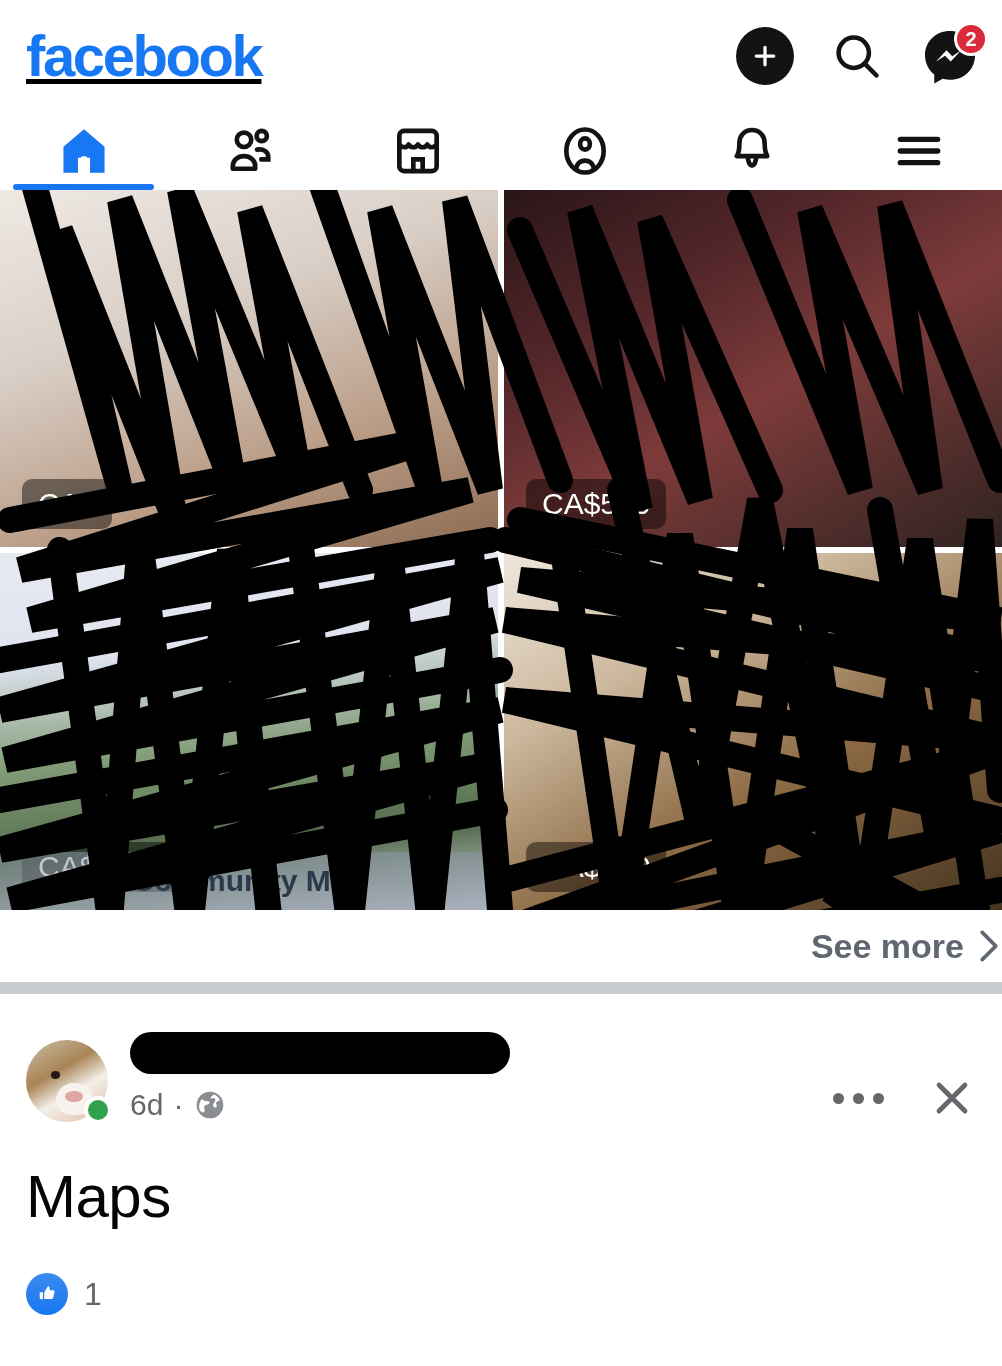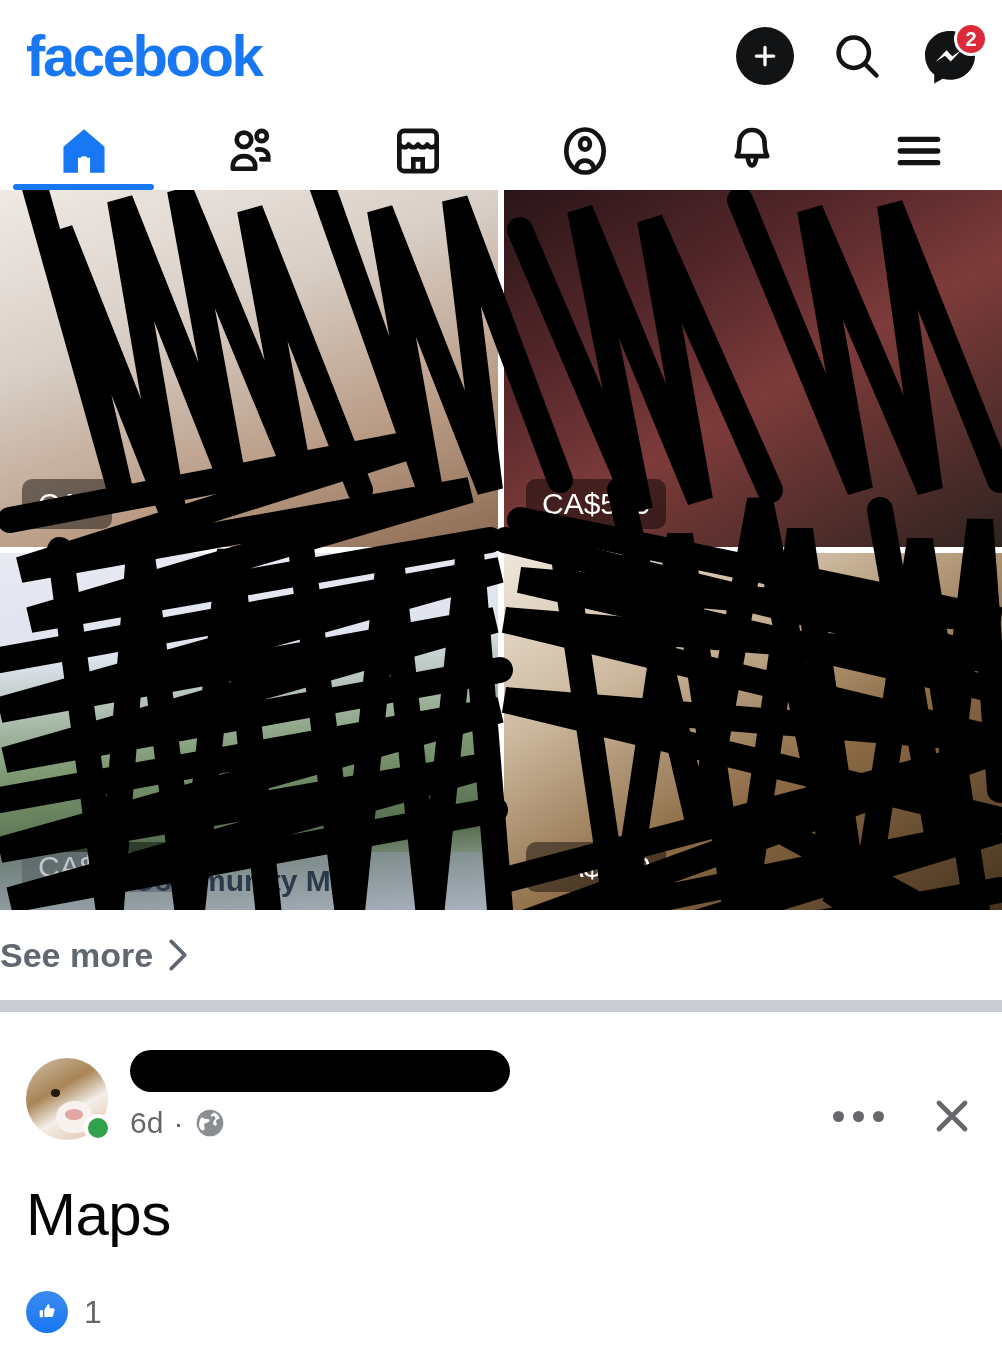--- a/index.html
+++ b/index.html
@@ -7,21 +7,21 @@
     width: 1002px; height: 1366px;
     background: #ffffff;
     font-family: "Liberation Sans", sans-serif;
     overflow: hidden;
   }
   .app { position: relative; width: 1002px; height: 1366px; background: #fff; }
 
   
   .topbar {
     height: 112px; display: flex; align-items: center;
-    justify-content: space-between; padding: 0 22px 0 26px; background: #fff;
+    justify-content: space-between; padding: 0 22px 0 26px; background: #fff; text-decoration: underline;
   }
   .wordmark {
     font-size: 58px; font-weight: 700; color: #1877F2;
     letter-spacing: -2.4px; line-height: 1;
   }
   .top-actions { display: flex; align-items: center; gap: 34px; }
   .circ-btn {
     width: 58px; height: 58px; border-radius: 50%;
     background: #111315; display: flex; align-items: center; justify-content: center;
   }
@@ -72,21 +72,21 @@
   .ph-b { background: linear-gradient(150deg,#2a1518 0%,#53262a 30%,#7d3b3a 55%,#2f2320 100%); }
   .ph-c { background: linear-gradient(175deg,#e8eaf2 0%,#dfe3ef 28%,#7f9a74 55%,#536b4c 78%,#cfd4dd 100%); }
   .ph-d { background: linear-gradient(150deg,#efe7dc 0%,#cbb79c 30%,#8d6b45 60%,#45331f 100%); }
 
   
   .scribble { position: absolute; inset: 0; pointer-events: none; }
   .scribble svg { width: 100%; height: 100%; display: block; }
 
   
   .see-more-row {
-    height: 90px; display: flex; align-items: center; justify-content: flex-start;
+    height: 72px; display: flex; align-items: center; justify-content: flex-end;
     background: #fff; position: relative;
   }
   .see-more {
     display: flex; align-items: center; gap: 12px;
     color: #606770; font-size: 34px; font-weight: 700;
   }
   .divider { height: 12px; background: #C9CCD1; width: 100%; }
 
   
   .post { padding: 0 0 0 0; background: #fff; }

